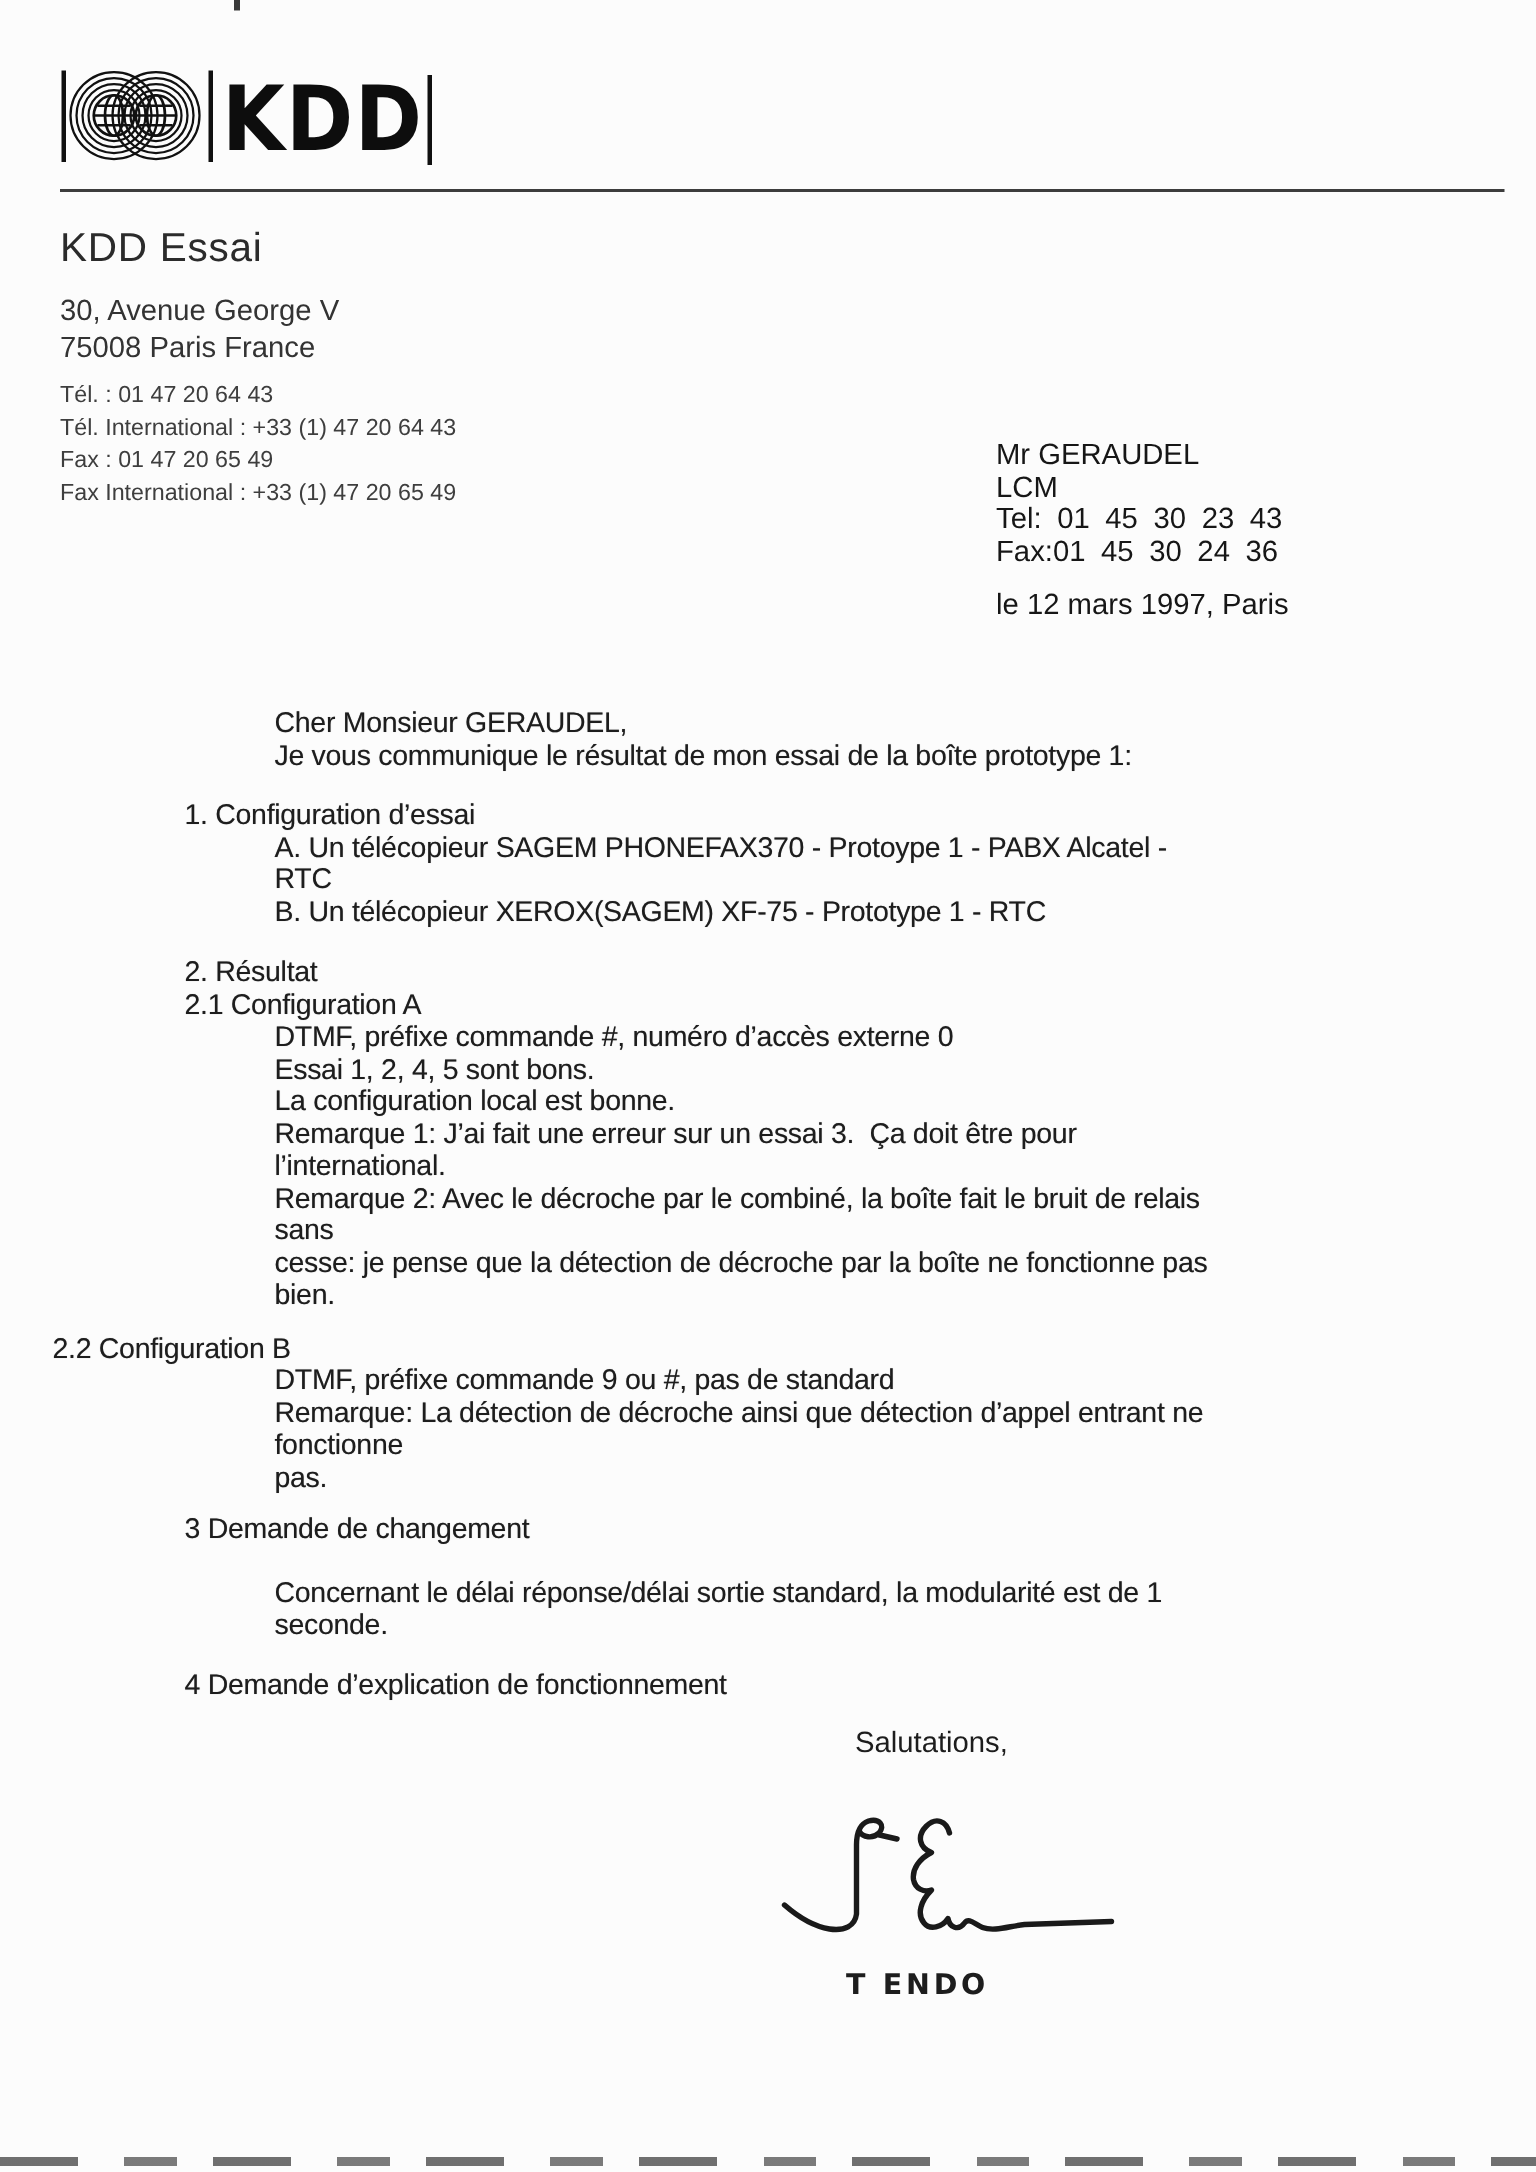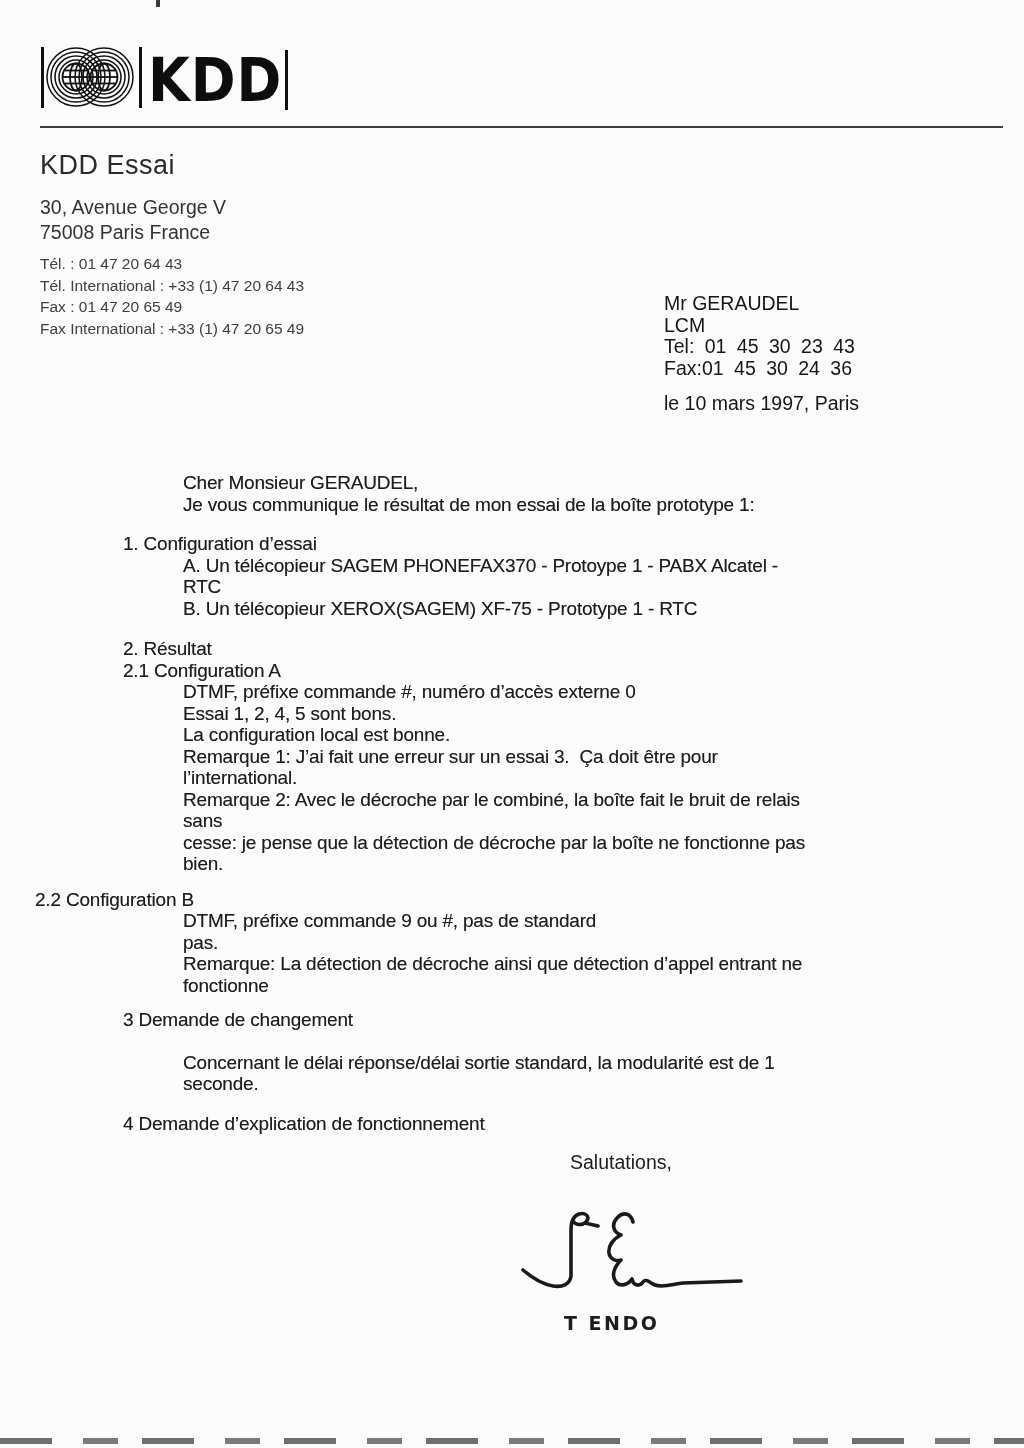--- a/index.html
+++ b/index.html
@@ -112,40 +112,40 @@
       <div>Fax International : +33 (1) 47 20 65 49</div>
     </div>
   </div>
 
   <div class="abs recipient">
     <div>Mr GERAUDEL</div>
     <div>LCM</div>
     <div class="wsp">Tel: 01 45 30 23 43</div>
     <div class="wsp">Fax:01 45 30 24 36</div>
   </div>
-  <div class="abs dateline">le 10 mars 1997, Paris</div>
+  <div class="abs dateline">le 12 mars 1997, Paris</div>
 
   <div class="abs letter-body">
     <div class="bl ml-p">Cher Monsieur GERAUDEL,</div>
     <div class="bl ml-p g17">Je vous communique le résultat de mon essai de la boîte prototype 1:</div>
     <div class="bl ml-n g18">1. Configuration d’essai</div>
     <div class="bl ml-p">A. Un télécopieur SAGEM PHONEFAX370 - Protoype 1 - PABX Alcatel - RTC</div>
     <div class="bl ml-p">B. Un télécopieur XEROX(SAGEM) XF-75 - Prototype 1 - RTC</div>
     <div class="bl ml-n g19">2. Résultat</div>
     <div class="bl ml-n">2.1 Configuration A</div>
     <div class="bl ml-p">DTMF, préfixe commande #, numéro d’accès externe 0</div>
     <div class="bl ml-p">Essai 1, 2, 4, 5 sont bons.</div>
     <div class="bl ml-p">La configuration local est bonne.</div>
     <div class="bl ml-p">Remarque 1: J’ai fait une erreur sur un essai 3.  Ça doit être pour l’international.</div>
     <div class="bl ml-p">Remarque 2: Avec le décroche par le combiné, la boîte fait le bruit de relais sans</div>
     <div class="bl ml-p">cesse: je pense que la détection de décroche par la boîte ne fonctionne pas bien.</div>
     <div class="bl ml-n g14">2.2 Configuration B</div>
     <div class="bl ml-p">DTMF, préfixe commande 9 ou #, pas de standard</div>
+    <div class="bl ml-p">Remarque: La détection de décroche ainsi que détection d’appel entrant ne fonctionne</div>
     <div class="bl ml-p">pas.</div>
-    <div class="bl ml-p">Remarque: La détection de décroche ainsi que détection d’appel entrant ne fonctionne</div>
     <div class="bl ml-n g13">3 Demande de changement</div>
     <div class="bl ml-p g21">Concernant le délai réponse/délai sortie standard, la modularité est de 1 seconde.</div>
     <div class="bl ml-n g18">4 Demande d’explication de fonctionnement</div>
   </div>
 
   <div class="abs salutation">Salutations,</div>
   <svg class="abs signature" width="250" height="110" viewBox="0 0 250 110">
     <g fill="none" stroke="#1a1a1a" stroke-width="3.6" stroke-linecap="round" stroke-linejoin="round">
       <path d="M 20 74 C 28 81, 38 88, 50 90 C 60 91.5, 67 88, 68 80 L 68 34
                C 68 26, 70 20, 76 18 C 83 16, 87.5 21, 83 26 C 79 30, 72 29, 70 25

